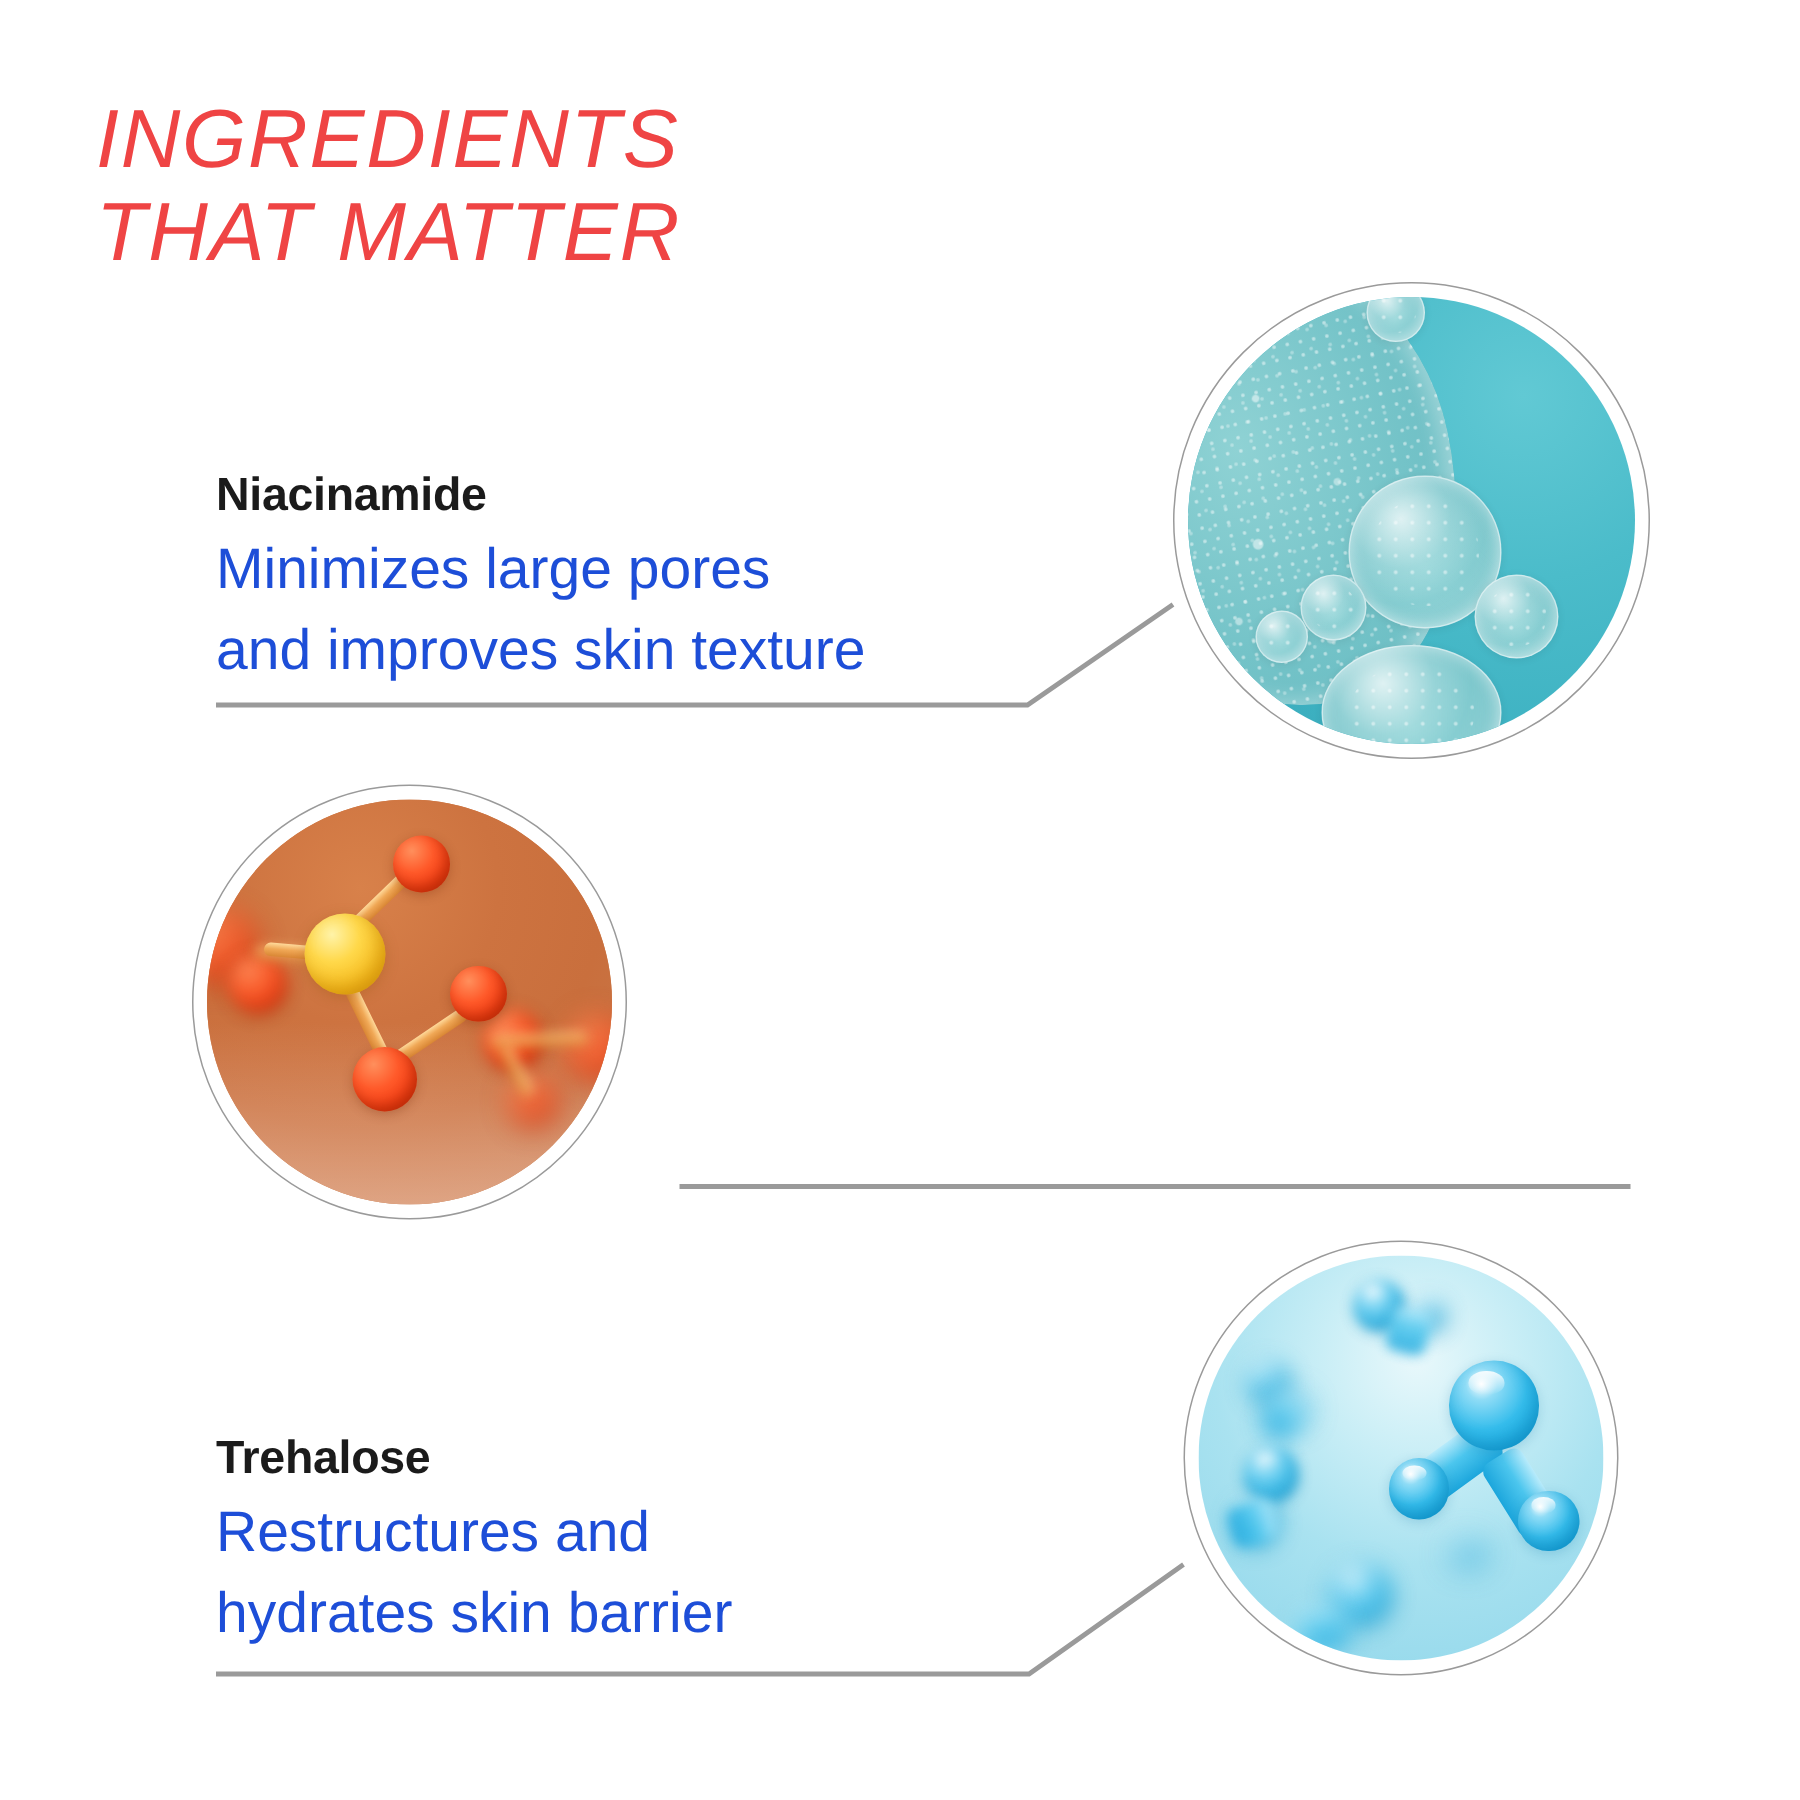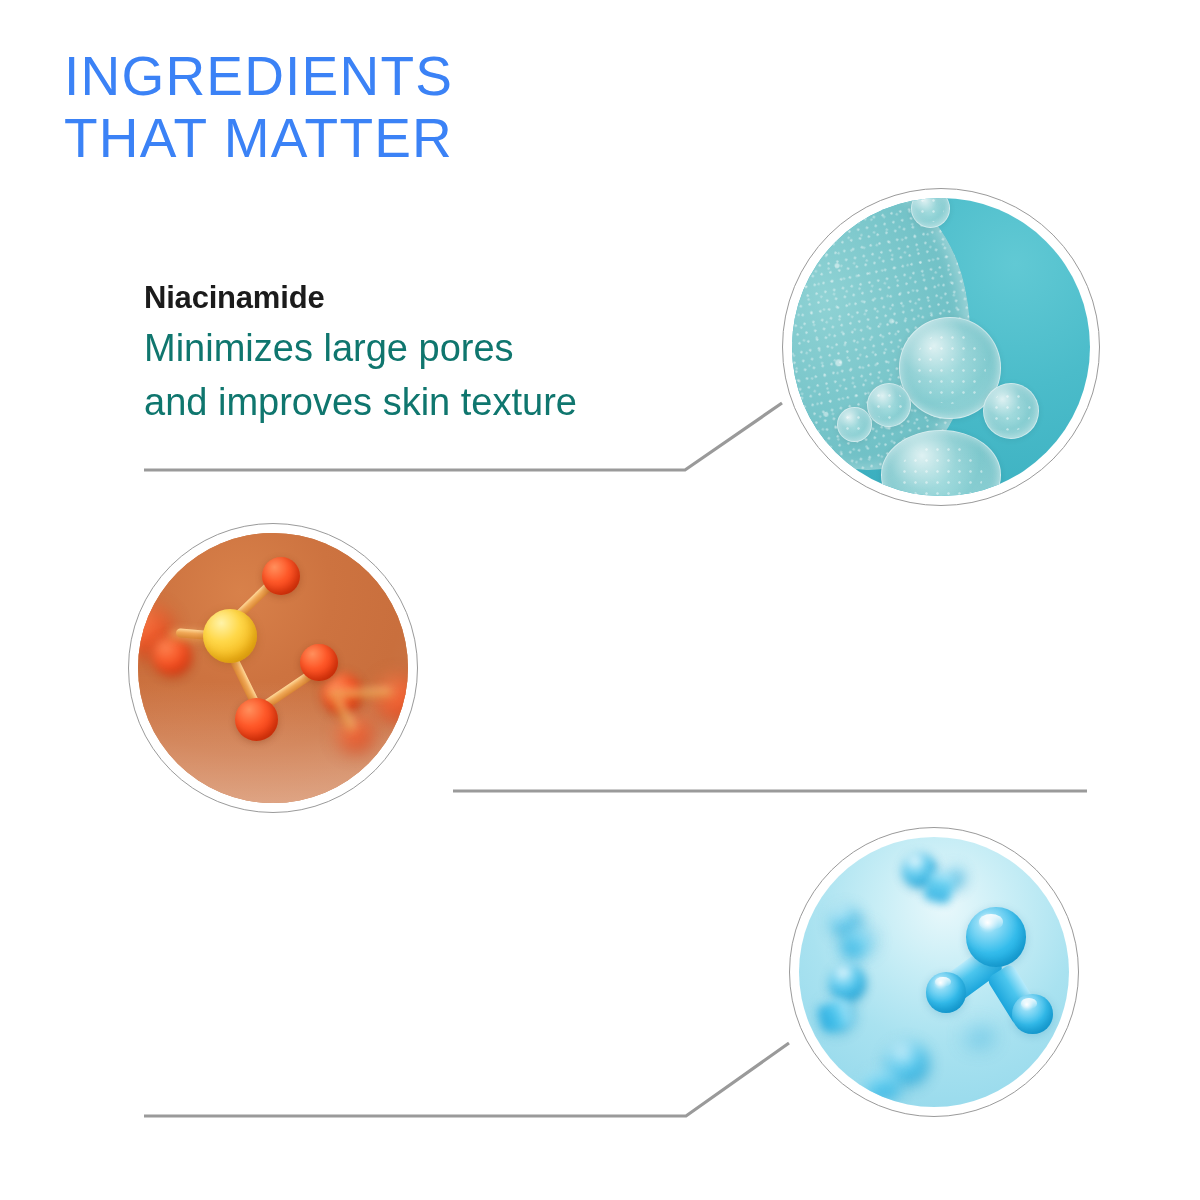--- a/index.html
+++ b/index.html
@@ -15,57 +15,59 @@
     width: 1200px;
     height: 1200px;
     background: #ffffff;
     overflow: hidden;
   }
 
   
   .title {
     position: absolute;
     left: 64px;
-    top: 46px;
+    top: 62px;
     font-family: "Liberation Sans", sans-serif;
     font-weight: 300;
     font-size: 55px;
     line-height: 1.12;
     letter-spacing: 1.2px;
-    color: #3b82f6;
+    color: #ef4444;
     white-space: pre-line;
+    font-style: italic;
   }
 
   
   #connectors {
     position: absolute;
     left: 0;
     top: 0;
     width: 1200px;
     height: 1200px;
   }
 
   
   .block {
     position: absolute;
+    margin-top: 32px;
   }
   .block .ing-name {
     font-family: "Liberation Sans", sans-serif;
     font-weight: bold;
     font-size: 31px;
     letter-spacing: -0.2px;
     color: #1b1b1b;
     margin: 0 0 6px 0;
   }
   .block .ing-desc {
     font-family: "Liberation Sans", sans-serif;
     font-weight: 300;
     font-size: 38px;
     line-height: 1.42;
-    color: #0f766e;
+    color: #1d4ed8;
     margin: 0;
     white-space: pre-line;
   }
 
   #block-niacinamide {
     left: 144px;
     top: 280px;
     width: 640px;
     text-align: left;
   }
@@ -274,20 +276,25 @@
 
   <div class="block" id="block-niacinamide">
     <p class="ing-name">Niacinamide</p>
     <p class="ing-desc">Minimizes large pores
 and improves skin texture</p>
   </div>
 
   <div class="block" id="block-alpha-arbutin">
   </div>
 
+  <div class="block" id="block-trehalose">
+    <p class="ing-name">Trehalose</p>
+    <p class="ing-desc">Restructures and
+hydrates skin barrier</p>
+  </div>
 
   <div class="badge" id="badge-bubbles">
     <div class="photo">
       <div class="bubbles-bg"></div>
       <div class="bubbles-foam"></div>
       <div class="droplet d5"></div>
       <div class="droplet d1"></div>
       <div class="droplet d2"></div>
       <div class="droplet d3"></div>
       <div class="droplet d4"></div>

